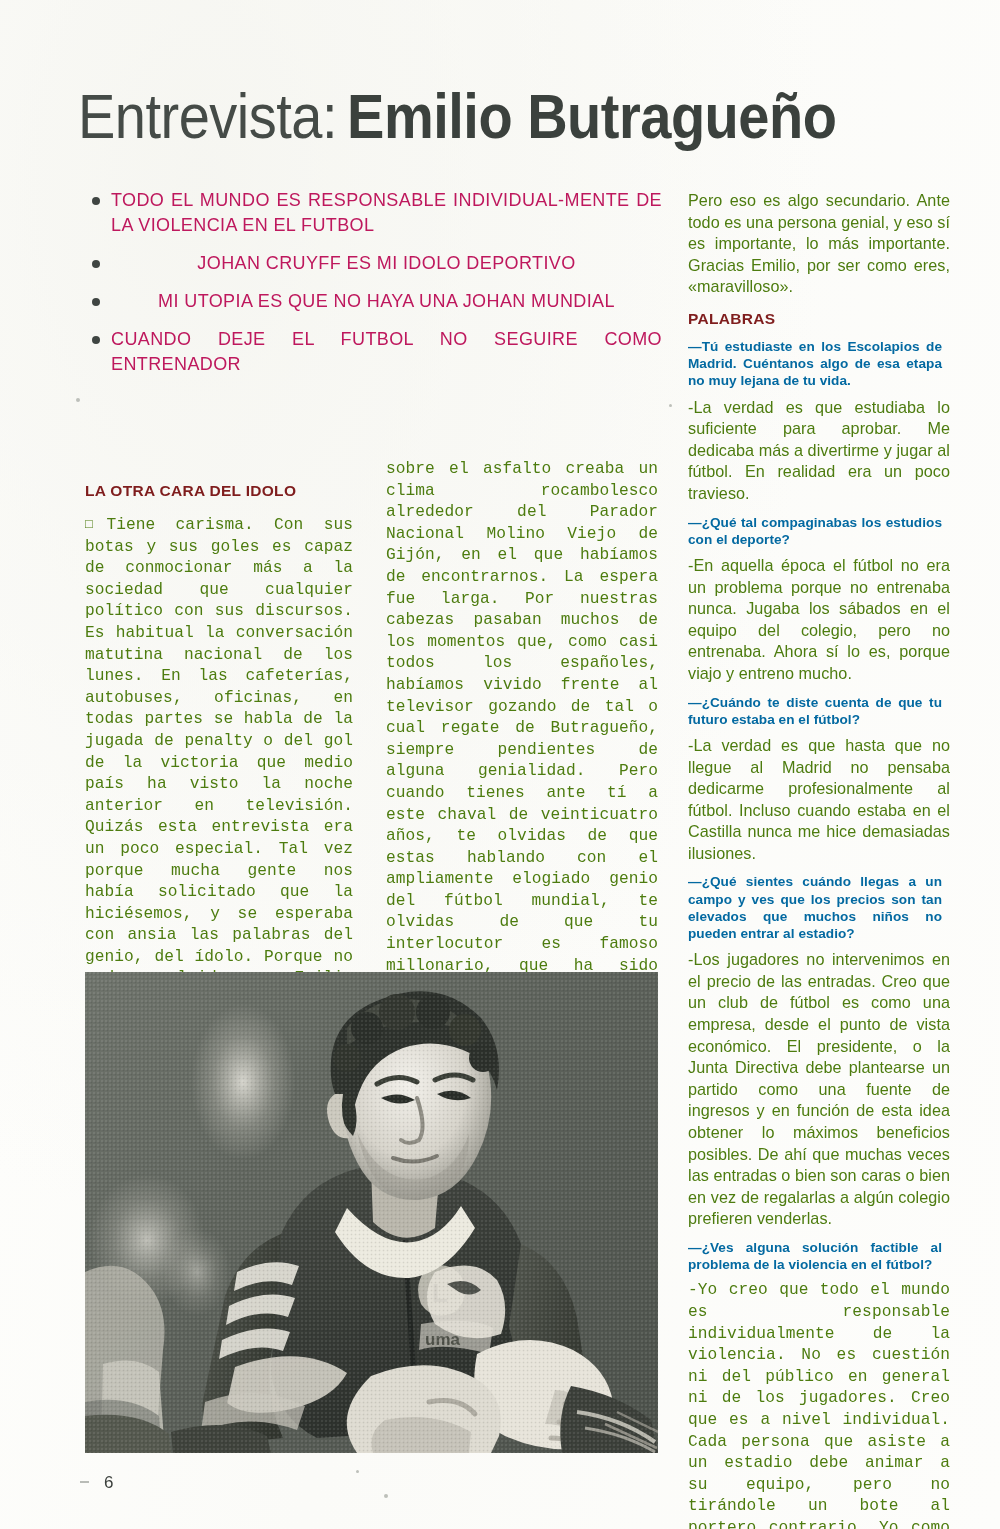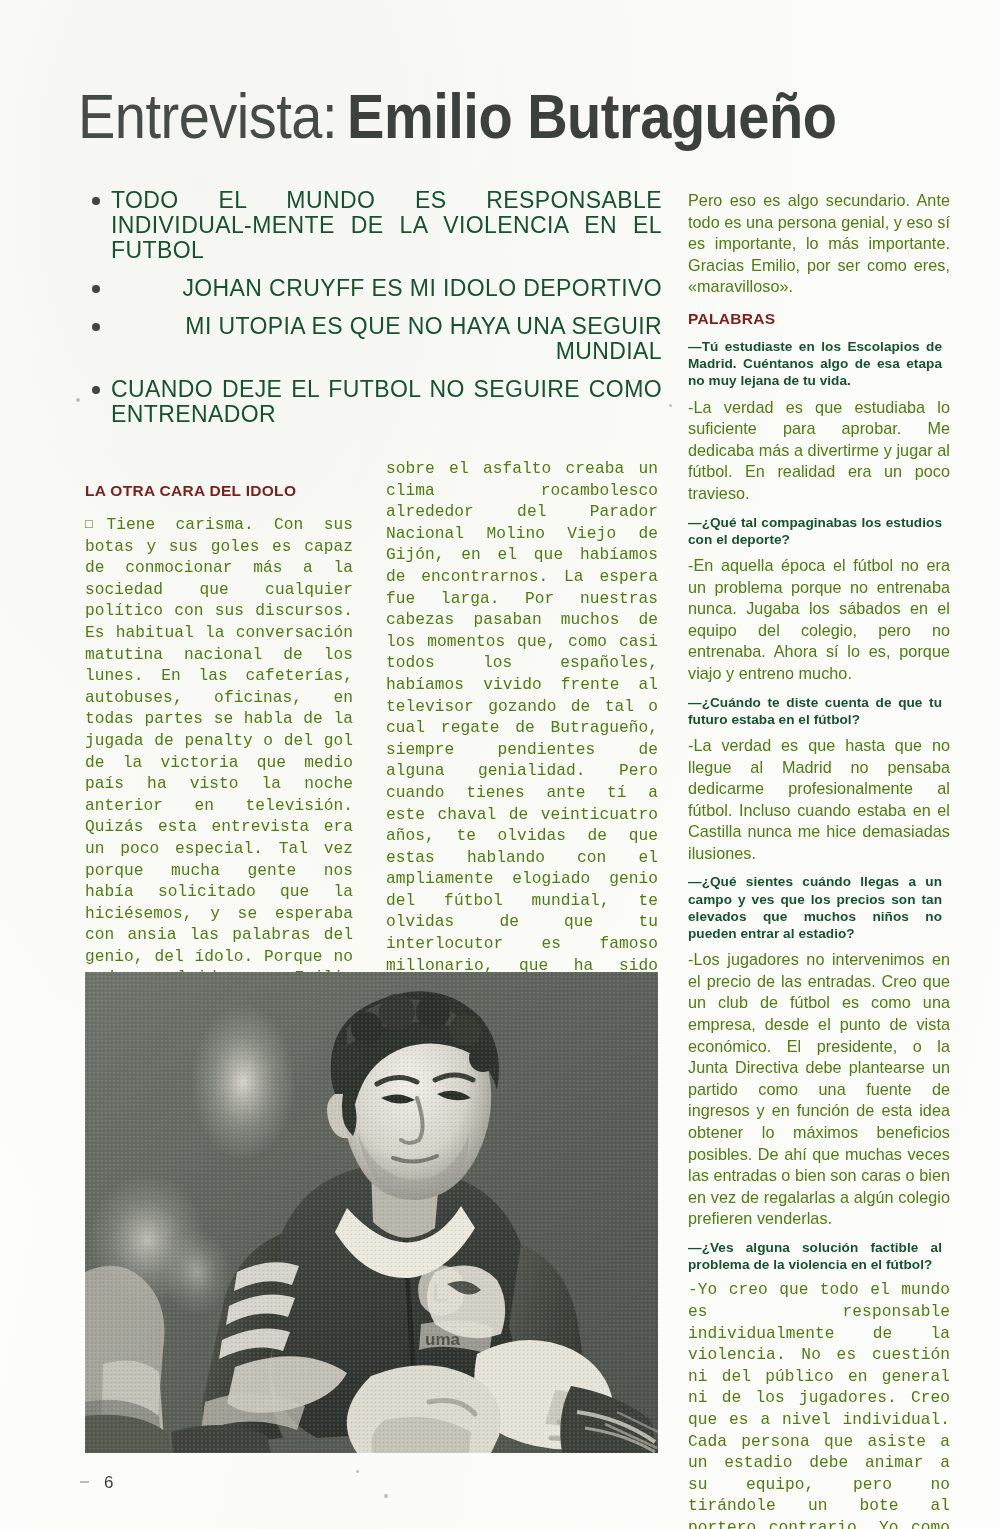--- a/index.html
+++ b/index.html
@@ -73,28 +73,28 @@
   .bullet-dot {
     width: 8px;
     height: 8px;
     border-radius: 50%;
     background: #3f4542;
     flex: 0 0 8px;
     margin-top: 9px;
     margin-right: 11px;
   }
   .bullet-text {
-    font-size: 23px;
+    font-size: 18px;
     line-height: 25px;
-    color: #14532d;
+    color: #be185d;
     letter-spacing: 0.4px;
     text-align: justify;
     flex: 1;
   }
-  .bullet-text.nojust { text-align: right; }
+  .bullet-text.nojust { text-align: center; }
 
   
   .col {
     position: absolute;
     color: #2f3330;
   }
   #col-left  { left: 85px;  top: 459px; width: 268px; margin-top: 23px; }
   #col-mid   { left: 386px; top: 459px; width: 272px; }
   #col-right { left: 688px; top: 190px; width: 262px; }
 
@@ -118,21 +118,21 @@
     hyphens: none;
   }
   .body-p:last-child { margin-bottom: 0; font-family: Liberation Mono, monospace; }
 
   .q-p {
     font-size: 13.6px;
     line-height: 17.2px;
     font-weight: 700;
     text-align: justify;
     margin: 0 8px 7px 0;
-    color: #14532d;
+    color: #0369a1;
     letter-spacing: 0.05px;
   }
 
   .sq {
     font-size: 13px;
     vertical-align: 1px;
     margin-right: 3px;
   }
 
   
@@ -199,21 +199,21 @@
     <div class="bullet-row">
       <span class="bullet-dot"></span>
       <span class="bullet-text">TODO EL MUNDO ES RESPONSABLE INDIVIDUAL-MENTE DE LA VIOLENCIA EN EL FUTBOL</span>
     </div>
     <div class="bullet-row">
       <span class="bullet-dot"></span>
       <span class="bullet-text nojust">JOHAN CRUYFF ES MI IDOLO DEPORTIVO</span>
     </div>
     <div class="bullet-row">
       <span class="bullet-dot"></span>
-      <span class="bullet-text nojust">MI UTOPIA ES QUE NO HAYA UNA SEGUIR MUNDIAL</span>
+      <span class="bullet-text nojust">MI UTOPIA ES QUE NO HAYA UNA JOHAN MUNDIAL</span>
     </div>
     <div class="bullet-row">
       <span class="bullet-dot"></span>
       <span class="bullet-text">CUANDO DEJE EL FUTBOL NO SEGUIRE COMO ENTRENADOR</span>
     </div>
   </div>
 
   <div class="col" id="col-left">
     <h2 class="col-head">LA OTRA CARA DEL IDOLO</h2>
     <p class="body-p"><span class="sq">□</span><span>Tiene carisma. Con sus botas y sus goles es capaz de conmocionar más a la sociedad que cualquier político con sus discursos. Es habitual la conversación matutina nacional de los lunes. En las cafeterías, autobuses, oficinas, en todas partes se habla de la jugada de penalty o del gol de la victoria que medio país ha visto la noche anterior en televisión. Quizás esta entrevista era un poco especial. Tal vez porque mucha gente nos había solicitado que la hiciésemos, y se esperaba con ansia las palabras del genio, del ídolo. Porque no podemos olvidar que Emilio Butragueño es uno de los personajes más admirados y queridos de este país. Por eso la entrevista iba a ser algo especial. La noche era propicia. El sonido del viento y el agua cayendo</span></p>

